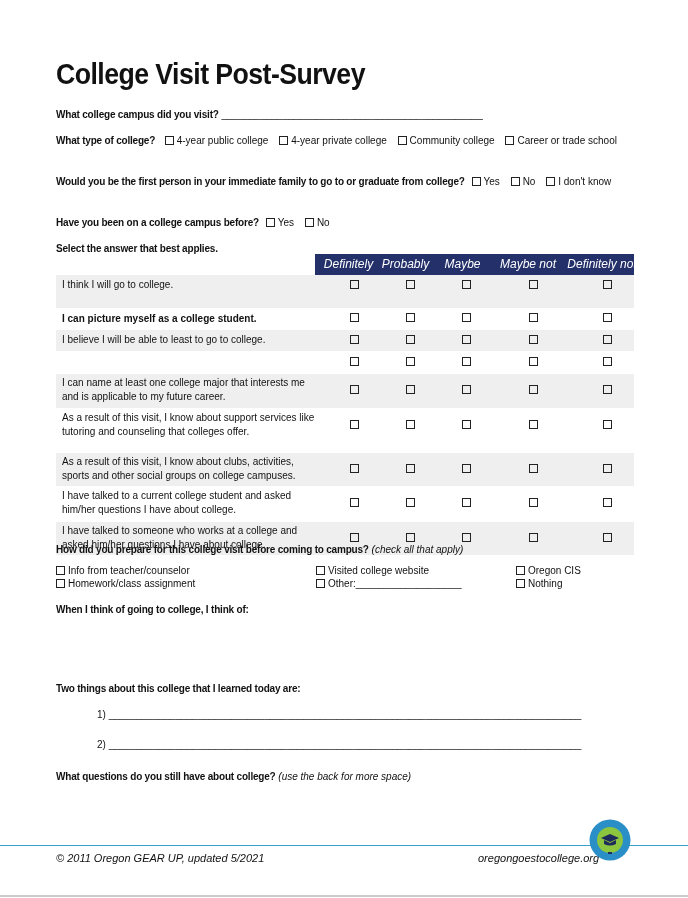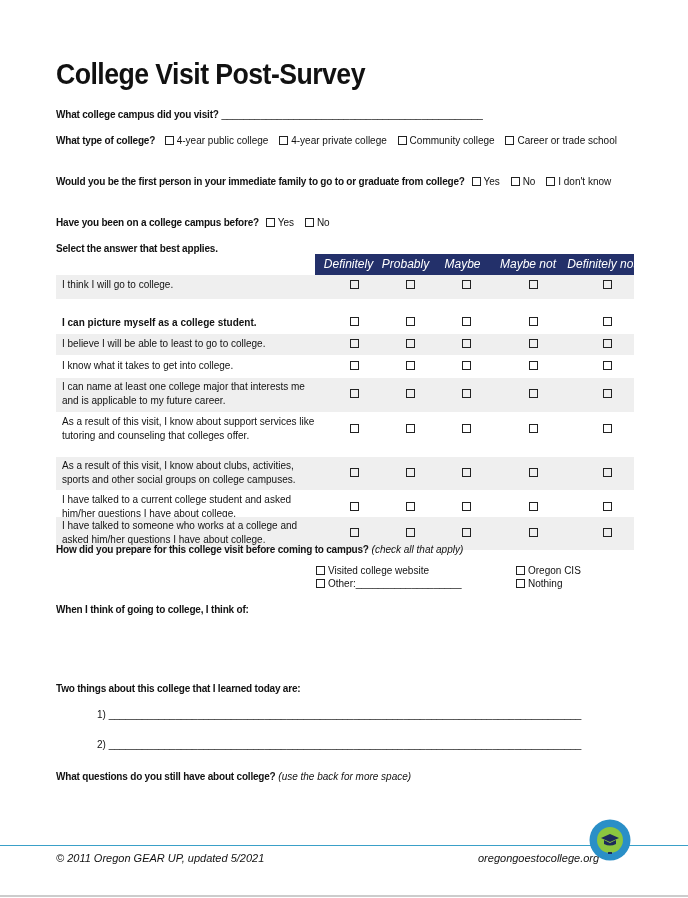--- a/index.html
+++ b/index.html
@@ -72,21 +72,21 @@
   <div class="tbl">
     <div class="thead">
       <div class="bar"></div>
       <span class="th" style="left:265px;width:55px">Definitely</span>
       <span class="th" style="left:322px;width:55px">Probably</span>
       <span class="th" style="left:379px;width:55px">Maybe</span>
       <span class="th" style="left:442px;width:60px">Maybe not</span>
       <span class="th" style="left:510px;width:72px">Definitely not</span>
     </div>
     <div id="rows">
-        <div class="row shade" style="height: 24px; margin-bottom: 14px;">
+        <div class="row shade" style="height: 33px; margin-bottom: 1px;">
           <div class="stmt" style="top: 3px;">I think I will go to college.</div>
           <div class="cell" style="left: 294px; top: 5px;">
             <span></span>
           </div>
           <div class="cell" style="left: 350px; top: 5px;">
             <span></span>
           </div>
           <div class="cell" style="left: 406px; top: 5px;">
             <span></span>
           </div>
@@ -127,21 +127,20 @@
             <span></span>
           </div>
           <div class="cell" style="left: 473px; top: 5px;">
             <span></span>
           </div>
           <div class="cell" style="left: 547px; top: 5px;">
             <span></span>
           </div>
         </div>
         <div class="row" style="height: 21px; margin-bottom: 1px;">
-          <div class="stmt" style="top: 3px;">I know what it takes to get into college.</div>
           <div class="cell" style="left: 294px; top: 5px;">
             <span></span>
           </div>
           <div class="cell" style="left: 350px; top: 5px;">
             <span></span>
           </div>
           <div class="cell" style="left: 406px; top: 5px;">
             <span></span>
           </div>
           <div class="cell" style="left: 473px; top: 5px;">
@@ -198,21 +197,21 @@
           <div class="cell" style="left: 406px; top: 11px;">
             <span></span>
           </div>
           <div class="cell" style="left: 473px; top: 11px;">
             <span></span>
           </div>
           <div class="cell" style="left: 547px; top: 11px;">
             <span></span>
           </div>
         </div>
-        <div class="row" style="height: 25px; margin-bottom: 1px;">
+        <div class="row" style="height: 34px; margin-bottom: 1px;">
           <div class="stmt" style="top: 2px;">I have talked to a current college student and asked him/her questions I have about college.</div>
           <div class="cell" style="left: 294px; top: 11px;">
             <span></span>
           </div>
           <div class="cell" style="left: 350px; top: 11px;">
             <span></span>
           </div>
           <div class="cell" style="left: 406px; top: 11px;">
             <span></span>
           </div>
@@ -240,20 +239,24 @@
           <div class="cell" style="left: 547px; top: 11px;">
             <span></span>
           </div>
         </div>
       </div>
   </div>
 
   <div class="q" style="top:542px">
     <b>How did you prepare for this college visit before coming to campus?</b>
     <span class="it">(check all that apply)</span>
+  </div>
+  <div class="prep" style="left:56px">
+    <div><span class="cb" style="margin-left:0"></span><span>Info from teacher/counselor</span></div>
+    <div><span class="cb" style="margin-left:0"></span><span>Homework/class assignment</span></div>
   </div>
   <div class="prep" style="left:316px">
     <div><span class="cb" style="margin-left:0"></span><span>Visited college website</span></div>
     <div><span class="cb" style="margin-left:0"></span><span>Other:___________________</span></div>
   </div>
   <div class="prep" style="left:516px">
     <div><span class="cb" style="margin-left:0"></span><span>Oregon CIS</span></div>
     <div><span class="cb" style="margin-left:0"></span><span>Nothing</span></div>
   </div>
 

